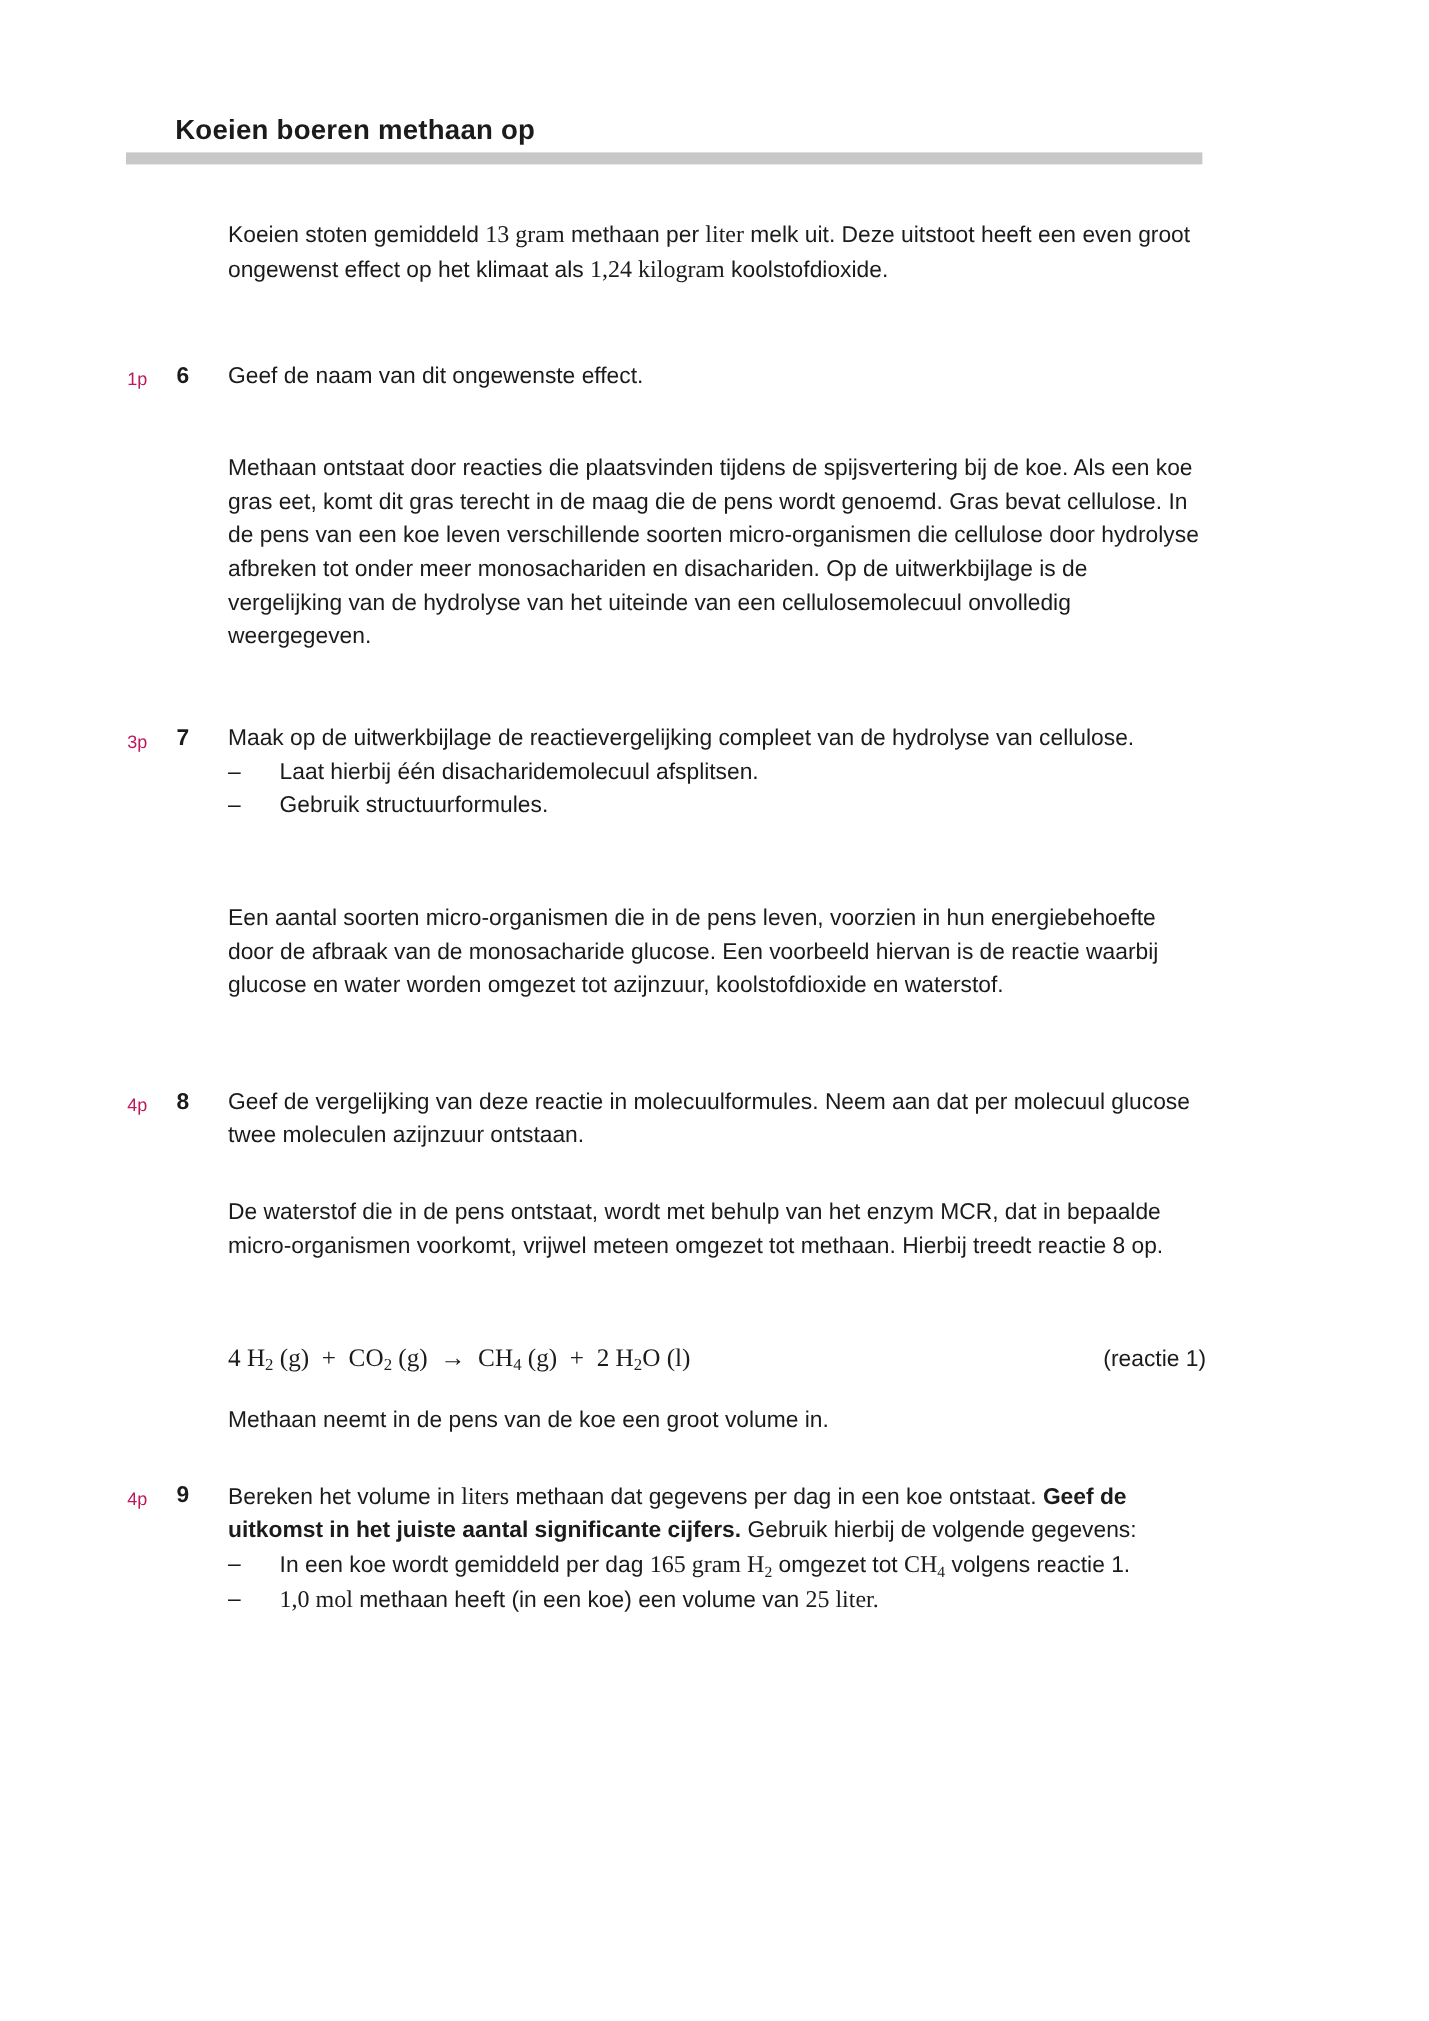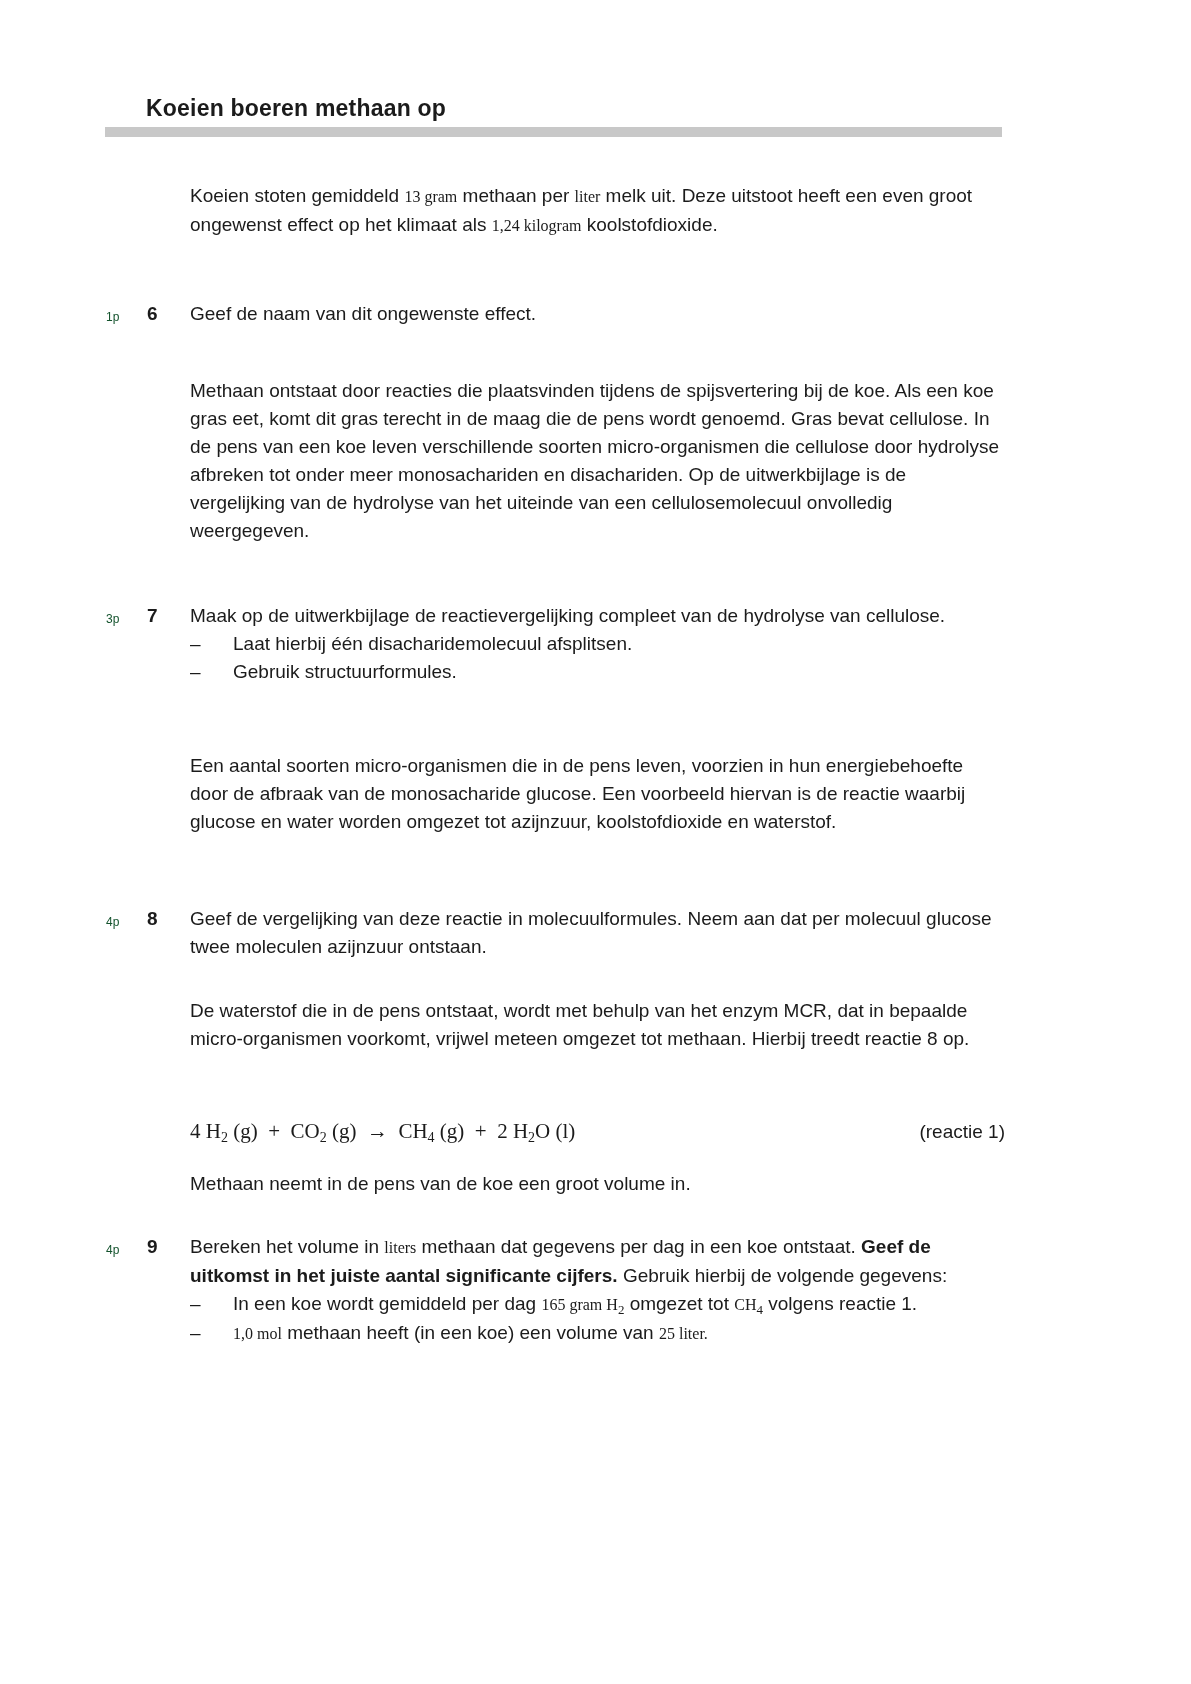--- a/index.html
+++ b/index.html
@@ -21,31 +21,31 @@
   }
   .rule {
     left:105px; top:127px; width:897px; height:10px;
   }
 
   .para {
     left:190px; width:815px;
     font-size:19px; line-height:28px;
   }
 
-  .serif { font-family:"Liberation Serif", serif; font-size:16px; }
+  .serif { font-family:"Liberation Serif", serif; font-size:20px; }
   .b { font-weight:bold; }
   sub.sg { font-size:13px; line-height:0; position:relative; top:4px; vertical-align:baseline; }
 
   .question {
     left:106px; width:899px;
     display:grid; grid-template-columns:41px 43px 1fr;
     font-size:19px; line-height:28px;
     align-items:start;
   }
-  .points { font-size:12px; padding-top:3px; color:#14532d; }
+  .points { font-size:15px; padding-top:3px; color:#be185d; }
   .qnum { font-weight:bold; }
   .bullet-row { display:grid; grid-template-columns:43px 1fr; }
 
   .eq-row {
     left:190px; width:815px;
     display:flex; justify-content:space-between; align-items:baseline;
     line-height:28px;
   }
   .eq-formula { font-family:"Liberation Serif", serif; font-size:21px; white-space:pre-wrap; }
   .eq-formula .serif { font-size:21px;text-align:right; }

